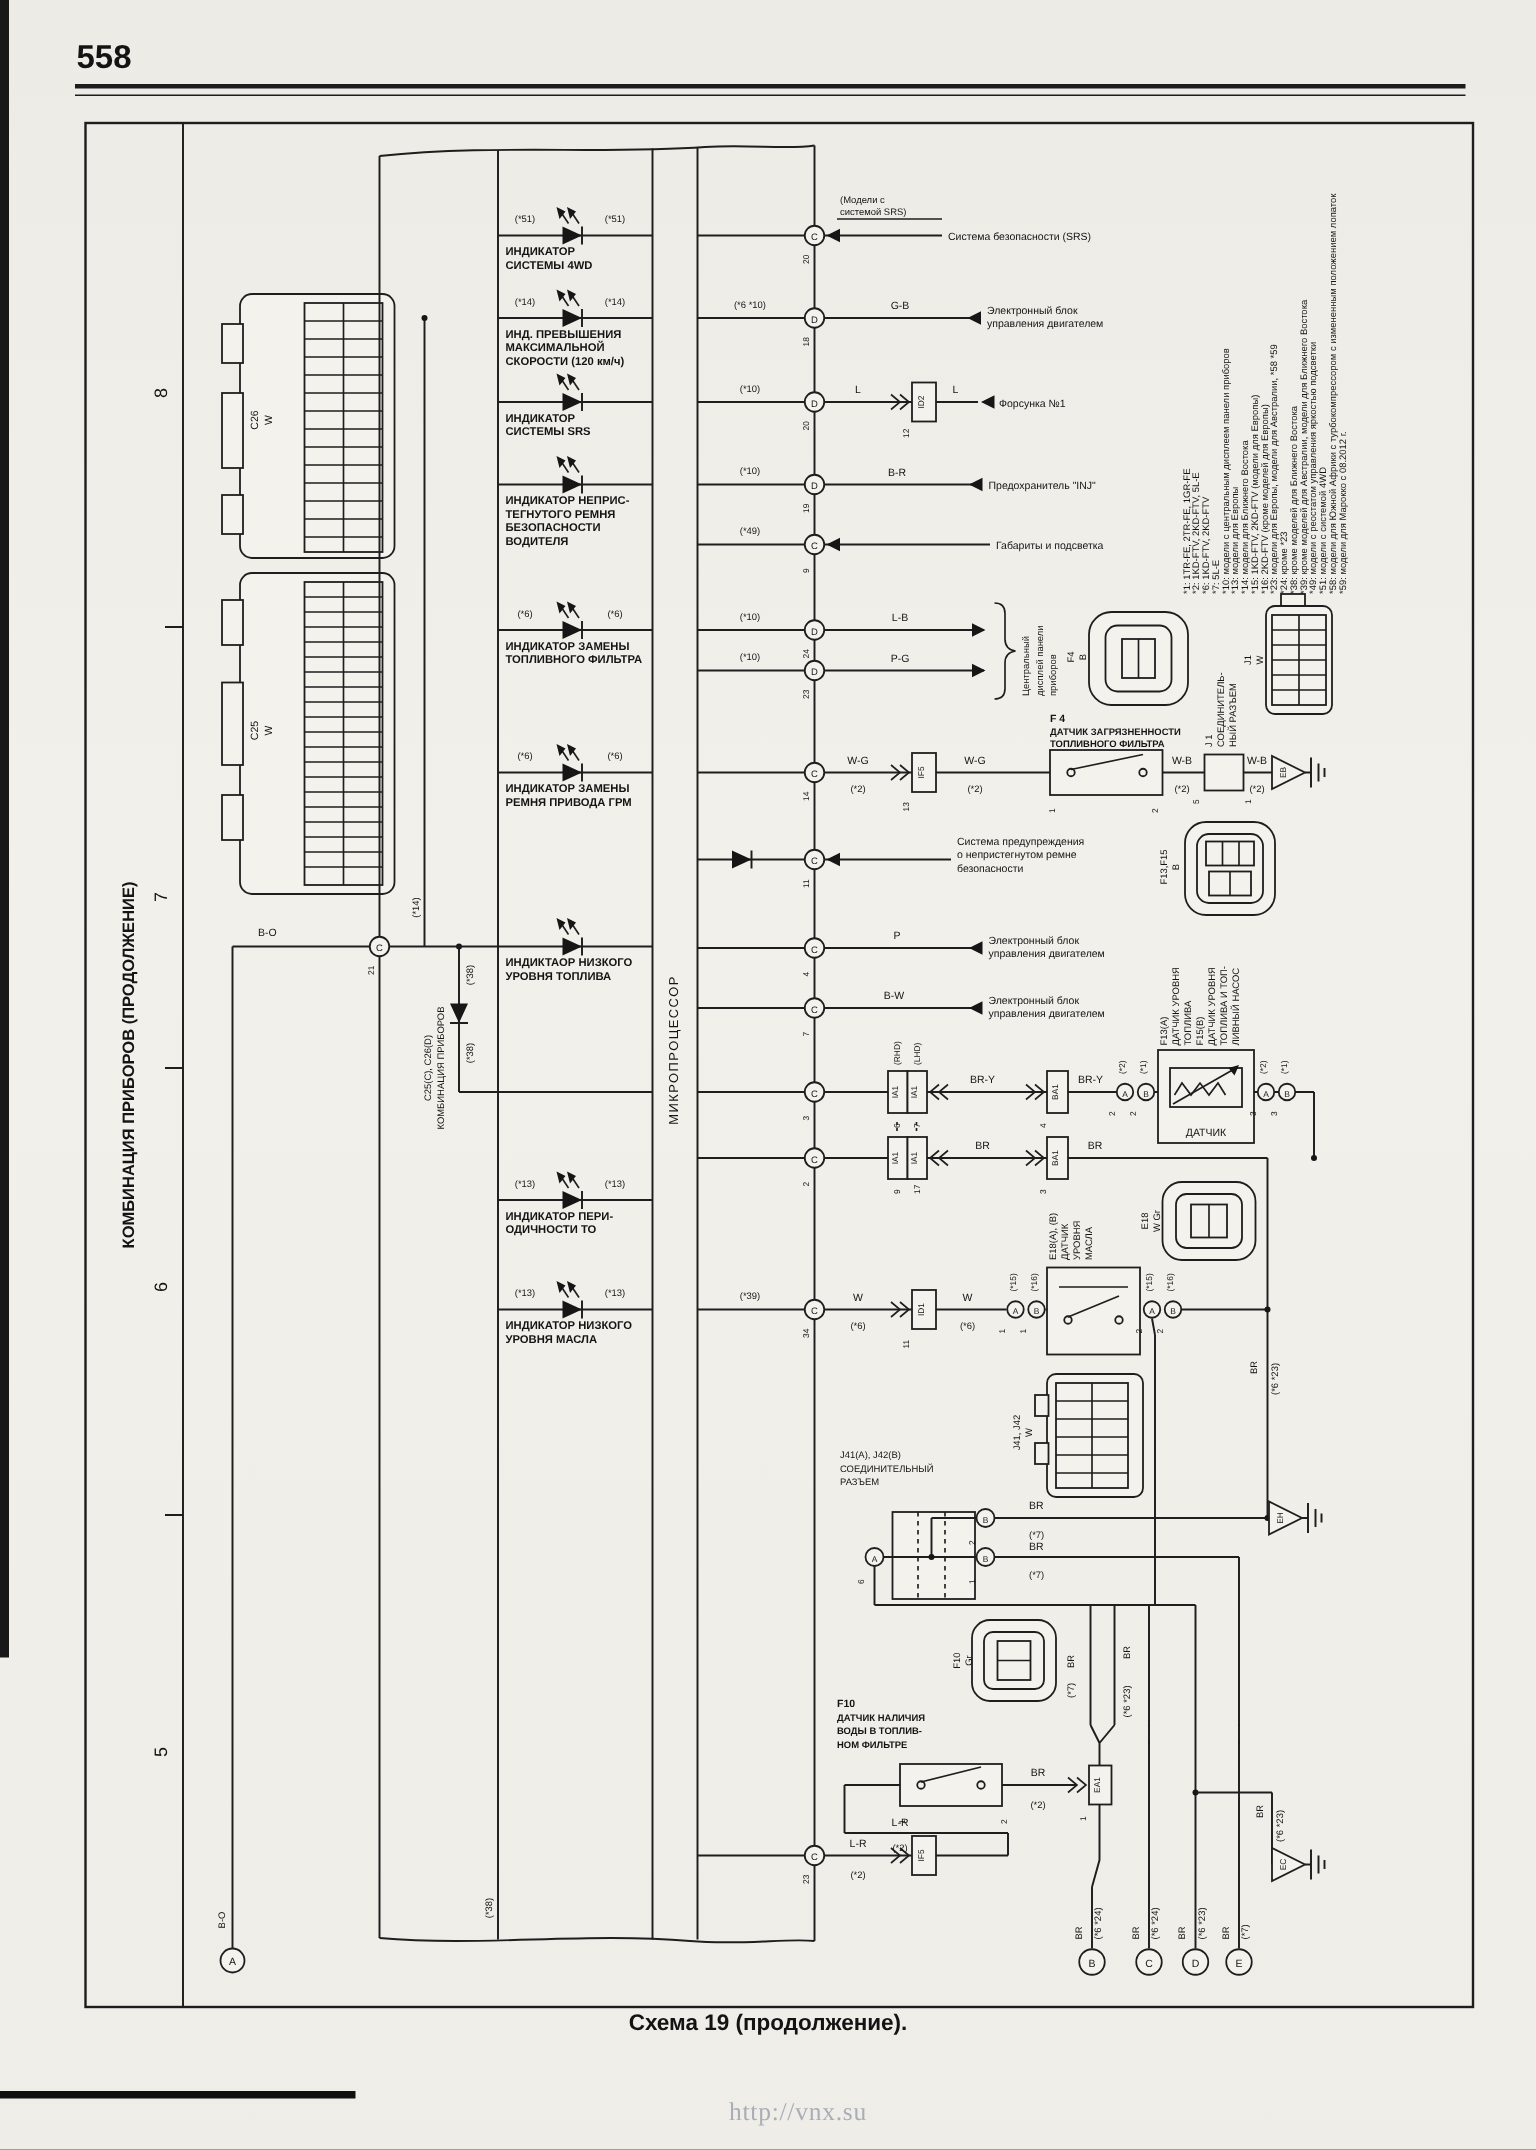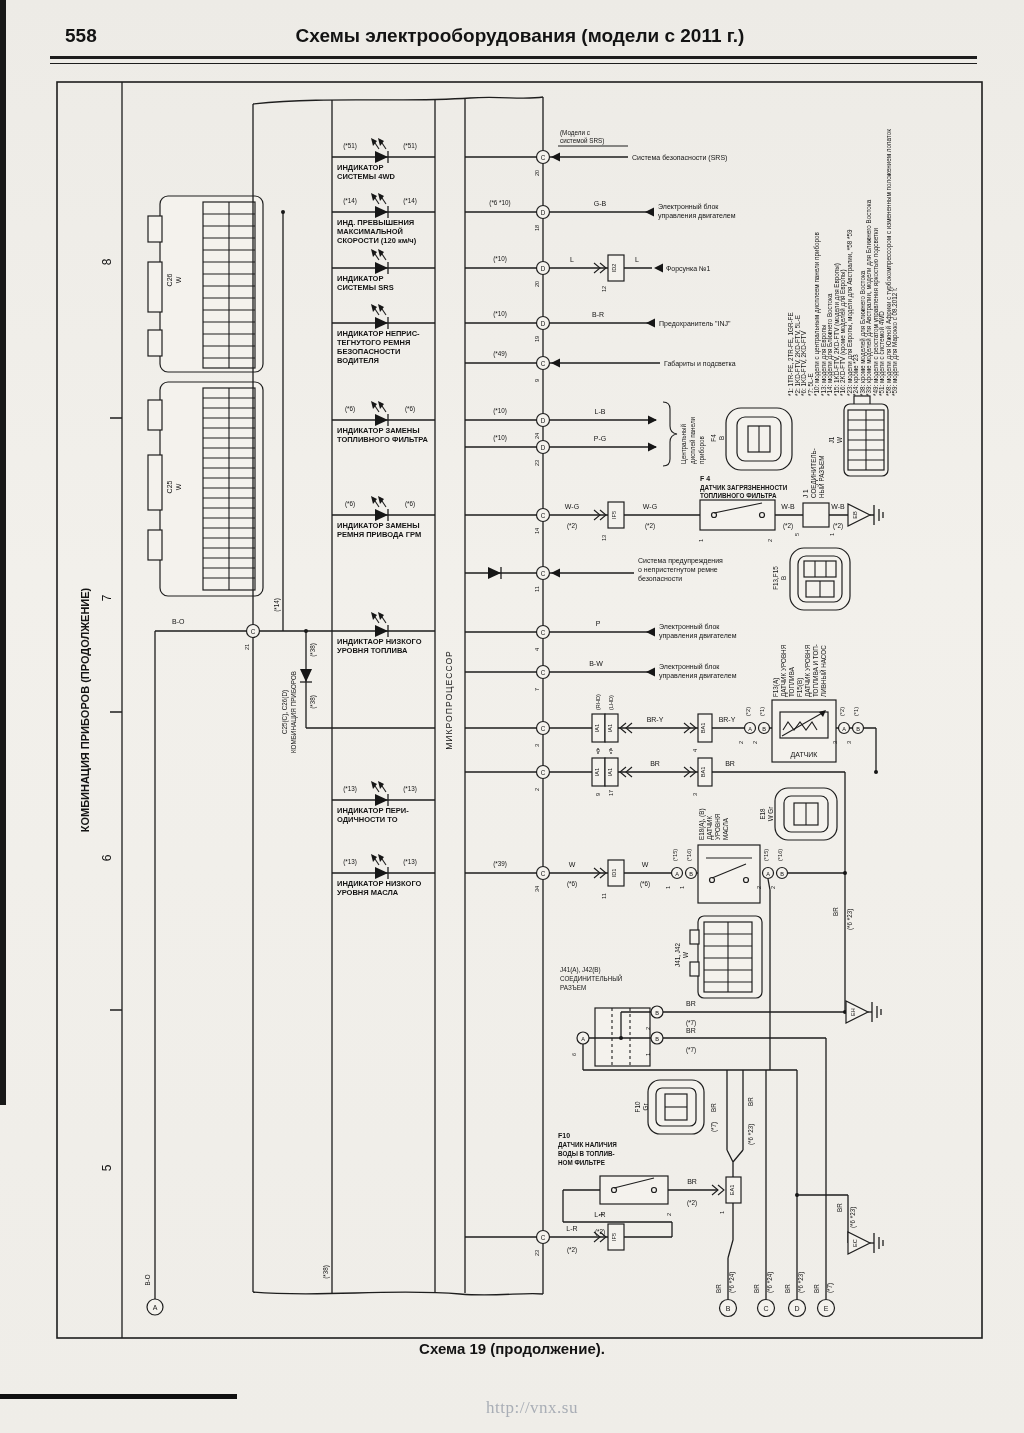--- a/index.html
+++ b/index.html
@@ -1,18 +1,18 @@
 <!DOCTYPE html>
 <html><head>
 <meta charset="utf-8">
 <style>
   html,body{margin:0;padding:0;background:#888;}
   .page{position:relative;width:1024px;height:1433px;background:linear-gradient(180deg,#edebe6,#f2f0eb 40%,#efede8);
         font-family:"Liberation Sans",sans-serif;overflow:hidden;}
-  .pagenum{position:absolute;top:25px;left:65px;font-size:19px;font-weight:bold;color:#131313;}
+  .pagenum{position:absolute;top:25px;left:51px;font-size:22px;font-weight:bold;color:#131313;}
   .title{position:absolute;top:25px;left:180px;width:680px;text-align:center;font-size:19px;font-weight:bold;color:#131313;}
   .rule{position:absolute;top:56px;left:50px;width:927px;height:4px;border-top:3px solid #1d1d1d;border-bottom:1.5px solid #1d1d1d;}
   .caption{position:absolute;top:1340px;left:262px;width:500px;text-align:center;font-size:15px;font-weight:bold;color:#131313;}
   .watermark{position:absolute;top:1398px;left:0;width:1024px;text-align:center;font-size:17px;color:#a9aeb6;letter-spacing:.5px;font-family:"Liberation Serif",serif;padding-left:20px;}
   .spine{position:absolute;left:0;top:0;width:6px;height:1105px;background:#181818;}
   .botbar{position:absolute;left:0;top:1394px;width:237px;height:5px;background:#101010;}
   svg{position:absolute;left:0;top:0;}
   svg text{font-family:"Liberation Sans",sans-serif;fill:#141414;}
   .w{stroke:#1e1e1e;stroke-width:1.3;fill:none;}
   .w2{stroke:#1e1e1e;stroke-width:1.1;fill:none;}
@@ -21,21 +21,20 @@
   .s5{font-size:5.6px;} .s6{font-size:6.3px;} .s7{font-size:7px;} .s75{font-size:7.5px;} .s9{font-size:8.6px;} .s11{font-size:11px;} .s12{font-size:12px;}
   .b{font-weight:bold;} .mid{text-anchor:middle;}
 </style>
 </head>
 <body>
 
 <div class="page">
   <div class="spine"></div>
   <div class="botbar"></div>
   <div class="pagenum">558</div>
-  <div class="title">Схемы электрооборудования (модели с 2011 г.)</div>
   <div class="rule"></div>
   <div class="caption">Схема 19 (продолжение).</div>
   <div class="watermark">http://vnx.su</div>
 
   <svg width="1024" height="1433" viewBox="0 0 1024 1433">
     <defs>
       <g id="led">
         <polygon class="blk" points="-8,-6 -8,6 5,0"></polygon>
           <path class="w" d="M5,-6 V6"></path>
         <path class="w2" d="M-4,-8 L-10,-17"></path>

